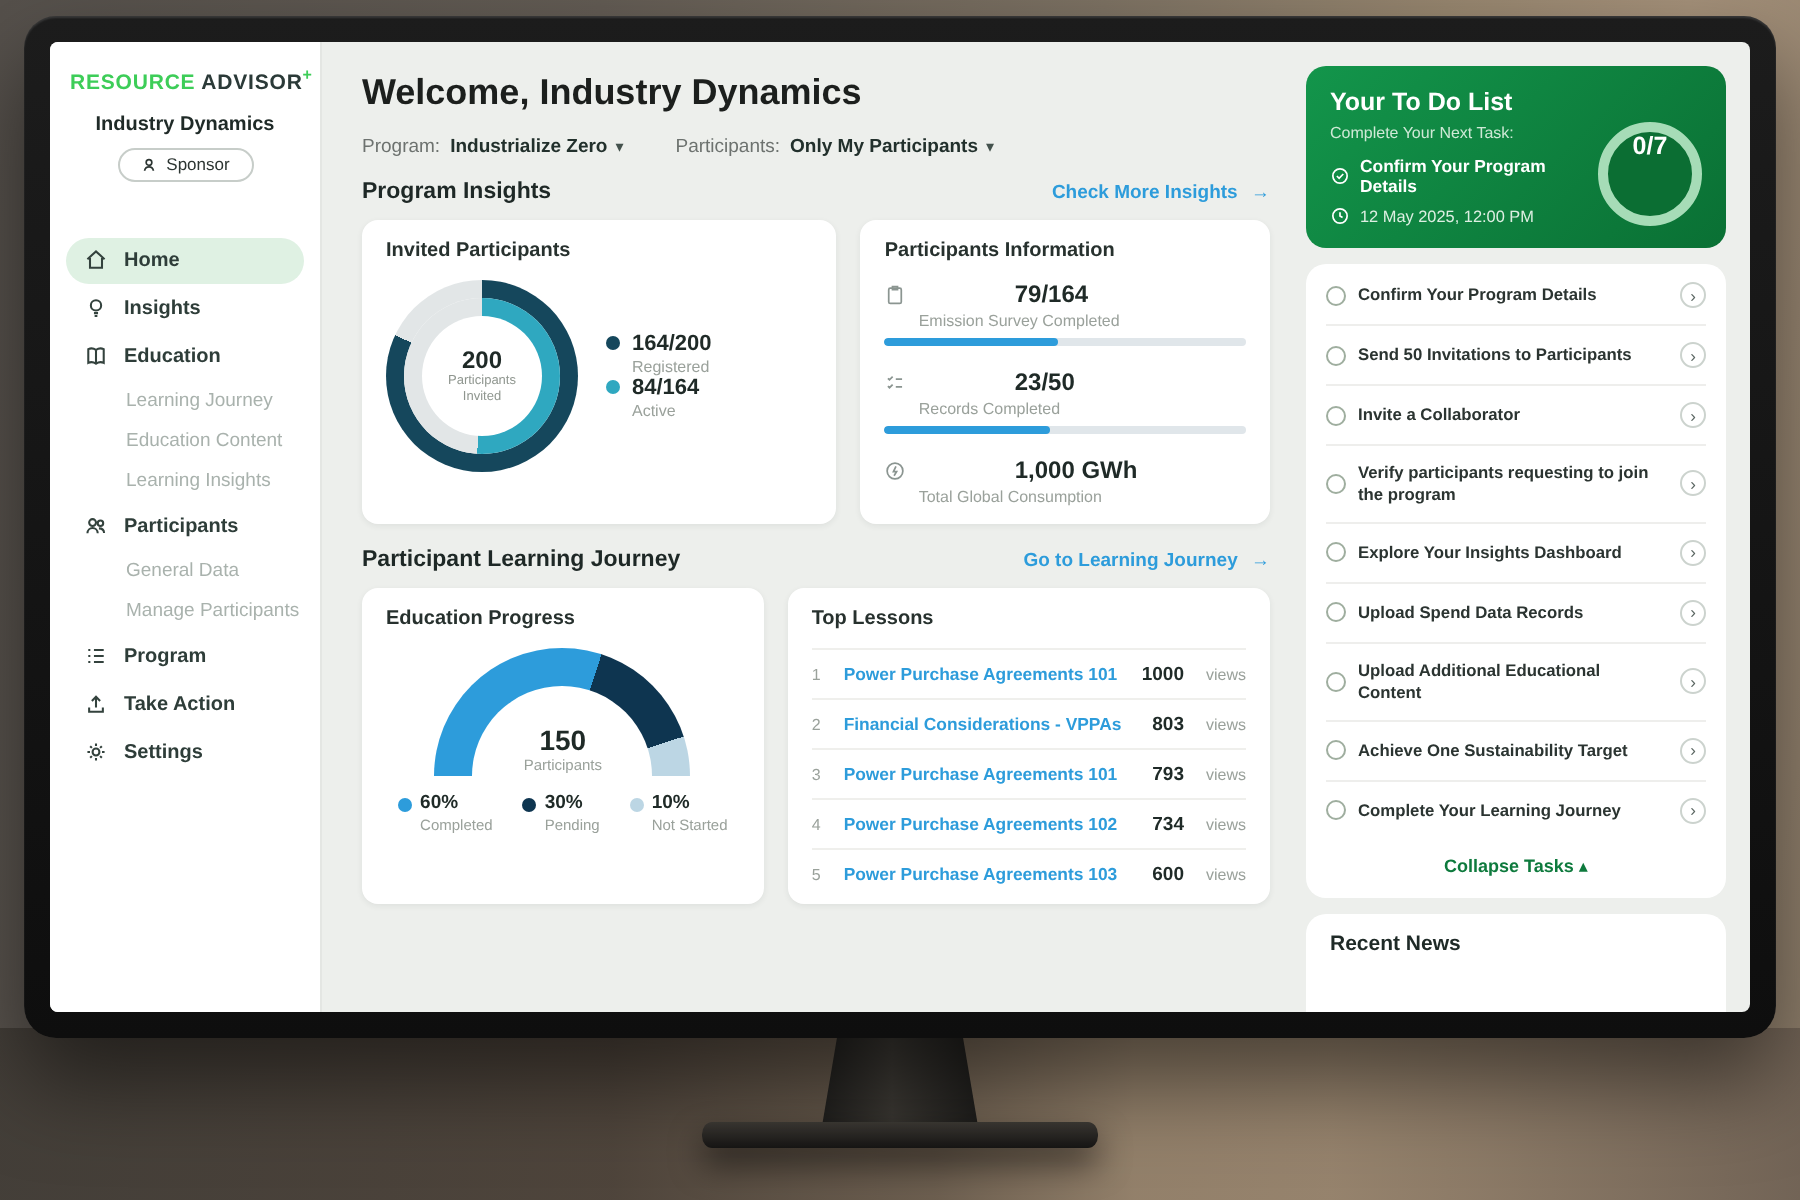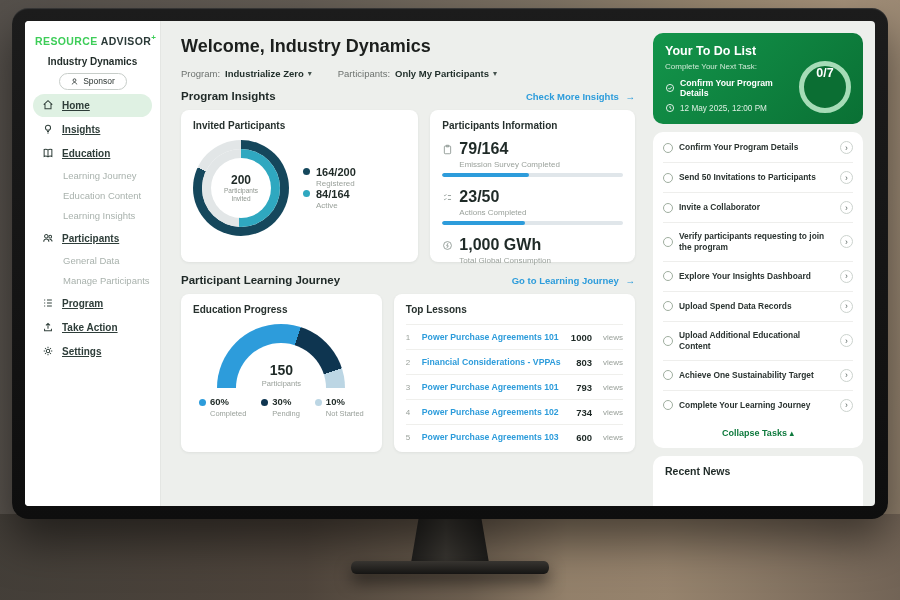--- a/index.html
+++ b/index.html
@@ -23,25 +23,25 @@
     width:198px; height:13px; border-radius:5px/6px;
     background:linear-gradient(180deg,#3d3a35,#161514); box-shadow:0 8px 16px rgba(0,0,0,.55); z-index:2; }
   .screen { width:100%; height:100%; background:#edefec; border-radius:4px; overflow:hidden;
     display:flex; font-size:10px; color:#22302c; }
   
   .sidebar { width:136px; min-width:136px; background:#fff; border-right:1px solid #e4e6e3; padding:10px 8px; }
   .logo { font-size:10.5px; font-weight:bold; letter-spacing:.4px; padding:2px 2px 9px; white-space:nowrap; }
   .logo .p1 { color:#3dcd58; } .logo .p2 { color:#2b3a38; }
   .logo .plus { color:#3dcd58; font-size:8px; vertical-align:super; }
   .org { text-align:center; font-size:10px; font-weight:bold; color:#1f2a27; margin:0 0 6px; }
-  .badge { display:flex; align-items:center; justify-content:center; gap:4px; width:68px; margin:0 auto 4px;
+  .badge { display:flex; align-items:center; justify-content:center; gap:4px; width:68px; margin:0 auto 28px;
     border:1px solid #c7cdc9; border-radius:11px; padding:2.5px 6px; font-size:8.5px; color:#2c3532; cursor:pointer; }
   .badge svg { width:9px; height:9px; color:#2c3532; }
   .nav-item { display:flex; align-items:center; gap:8px; padding:5.5px 9px; font-size:10px; font-weight:bold;
-    color:#2e3d39; border-radius:14px; margin:1px 0; cursor:pointer; white-space:nowrap;text-decoration:underline; }
+    color:#2e3d39; border-radius:14px; margin:1px 0; cursor:pointer; white-space:nowrap; }
   .nav-item.active { background:#dff1e3; }
   .nav-item svg { width:12px; height:12px; color:#33423d; flex:none; }
   .nav-sub { padding:4.5px 8px 4.5px 30px; font-size:9.5px; color:#a9b2ad; font-weight:normal; cursor:pointer; white-space:nowrap; }
   
   .main { flex:1; min-width:0; padding:13px 16px 0 20px; }
   .welcome { font-size:18px; font-weight:bold; color:#1c1f1d; margin:2px 0 11px; }
   .filters { display:flex; gap:26px; align-items:center; font-size:9.5px; color:#6d726f; margin-bottom:11px; }
   .filter { display:flex; align-items:center; cursor:pointer; }
   .f-value { font-weight:bold; color:#22302c; margin-left:5px; }
   .caret { color:#44524d; font-size:8px; margin-left:4px; }
@@ -68,21 +68,21 @@
   .legend-v { display:flex; flex-direction:column; }
   .leg-item { display:flex; align-items:flex-start; gap:6px; }
   .leg-dot { width:7px; height:7px; border-radius:50%; margin-top:2px; flex:none; }
   .leg-col { display:flex; flex-direction:column; }
   .leg-val { font-size:11px; font-weight:bold; color:#1f2a27; }
   .leg-lab { font-size:8px; color:#9aa19b; margin-top:1px; }
   
   .stat { margin-bottom:11px; }
   .stat-row { display:flex; align-items:center; gap:6px; }
   .stat-row svg { width:11px; height:11px; color:#8b9591; flex:none; }
-  .stat-val { font-size:16px; font-weight:bold; color:#1f2a27; }
+  .stat-val { font-size:12px; font-weight:bold; color:#1f2a27;margin-left:48px; }
   .stat-lab { font-size:8px; color:#9aa19b; margin:2px 0 4px 17px; }
   .bar { height:4px; background:#e0e6ea; border-radius:2px; overflow:hidden; }
   .bar-fill { height:100%; background:#2d9cdb; border-radius:2px; }
   
   .gauge-wrap { display:flex; flex-direction:column; align-items:center; }
   .gauge { width:128px; height:64px; position:relative; overflow:hidden; }
   .gauge-circle { position:absolute; left:0; top:0; width:128px; height:128px; border-radius:50%; }
   .gauge-hole { position:absolute; left:19px; top:19px; width:90px; height:90px; border-radius:50%; background:#fff; }
   .gauge-center { position:absolute; bottom:0; left:0; right:0; text-align:center; }
   .gauge-val { font-size:14px; font-weight:bold; color:#1f2a27; display:block; line-height:1; }
@@ -268,21 +268,21 @@
                 <div class="bar-fill" style="width: 48%;"></div>
               </div>
           </div>
           <div class="stat">
             <div class="stat-row">
               <svg viewBox="0 0 14 14" fill="none" stroke="currentColor" stroke-width="1.1">
                   <path d="M2.5 4l1 1 2-2M2.5 9l1 1 2-2M7.5 4.5h4M7.5 9.5h4"></path>
                 </svg>
               <span class="stat-val">23/50</span>
             </div>
-            <div class="stat-lab">Actions Completed</div>
+            <div class="stat-lab">Records Completed</div>
             <div class="bar">
                 <div class="bar-fill" style="width: 46%;"></div>
               </div>
           </div>
           <div class="stat">
             <div class="stat-row">
               <svg viewBox="0 0 14 14" fill="none" stroke="currentColor" stroke-width="1.1">
                   <circle cx="7" cy="7" r="5"></circle>
                   <path d="M7.6 4 6 7.4h2L6.4 10"></path>
                 </svg>

